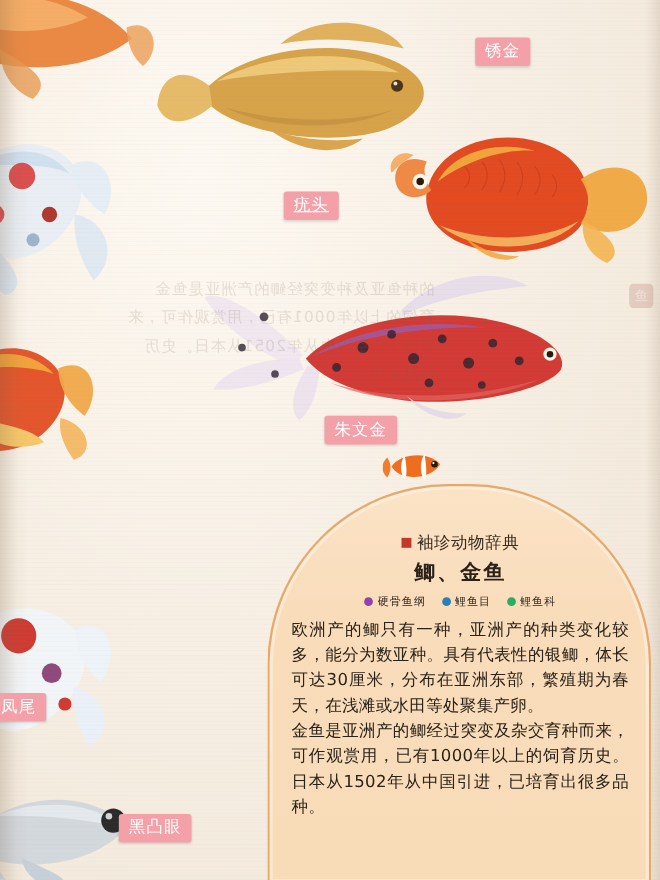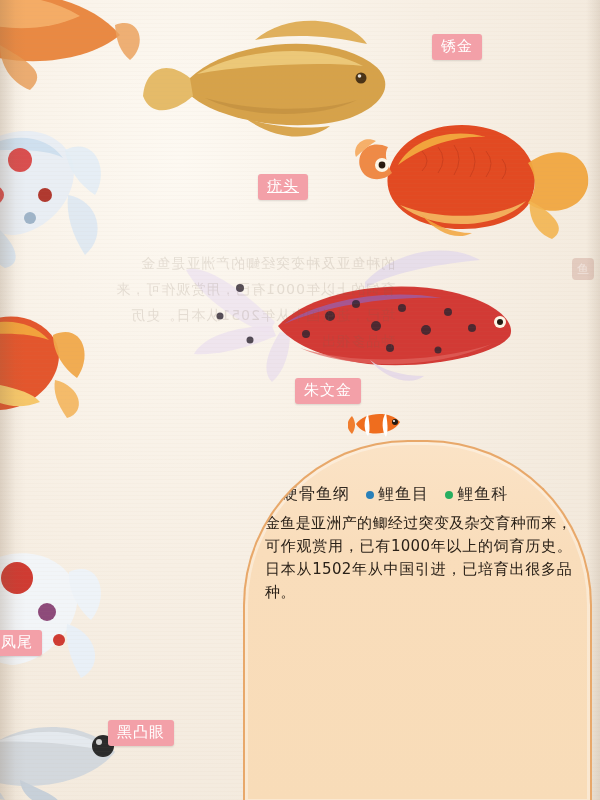--- a/index.html
+++ b/index.html
@@ -122,21 +122,22 @@
   }
   .card-heading {
     text-align: center;
     font-size: 19px;
     font-weight: bold;
     color: #2b2118;
     letter-spacing: 2px;
     margin: 2px 0 7px 0;
   }
   .taxo {
-    font-size: 16px;
+    text-align: center;
+    font-size: 10px;
     color: #2f2720;
     letter-spacing: 1px;
     margin-bottom: 7px;
   }
   .taxo .dot {
     display: inline-block;
     width: 8px; height: 8px;
     border-radius: 50%;
     margin-right: 4px;
     vertical-align: middle;
@@ -290,37 +291,42 @@
   <div class="showthrough-badge">鱼</div>
 
   <div class="paper-grain"></div>
   <div class="gutter"></div>
   <div class="page-edge-right"></div>
 
   <div class="label" style="left:432px; top:34px;">锈金</div>
   <div class="label" style="left:258px; top:174px;text-decoration:underline;">疣头</div>
   <div class="label" style="left:256px; top:378px;margin-left:39px;">朱文金</div>
   <div class="label" style="left:-8px; top:630px;">凤尾</div>
-  <div class="label" style="left:108px; top:720px;font-family:Liberation Serif, serif;">黑凸眼</div>
+  <div class="label" style="left:108px; top:740px;font-family:Liberation Serif, serif;">黑凸眼</div>
 
   <svg class="clown" viewBox="0 0 62 42">
     <path d="M8,20 C16,8 42,6 52,18 C44,32 16,34 8,20 Z" fill="#ef6d1e"></path>
     <path d="M20,10 C22,22 22,28 20,32 C16,28 15,16 20,10 Z" fill="#ffffff"></path>
     <path d="M38,9 C40,22 40,28 38,33 C34,28 33,15 38,9 Z" fill="#ffffff"></path>
     <path d="M4,12 C-2,18 -2,24 4,30 C8,24 8,18 4,12 Z" fill="#f07d2e"></path>
     <circle cx="47" cy="18" r="3" fill="#231a12"></circle>
     <circle cx="46" cy="17" r="1" fill="#fff"></circle>
   </svg>
 
   <div class="card">
     <div class="card-inner">
+      <div class="card-title">
+        <span class="sq"></span><span>袖珍动物辞典</span>
+      </div>
+      <div class="card-heading">鲫、金鱼</div>
       <div class="taxo">
         <span class="item"><span class="dot" style="background:#8e44ad"></span><span>硬骨鱼纲</span></span>
         <span class="item"><span class="dot" style="background:#2980b9"></span><span>鲤鱼目</span></span>
         <span class="item"><span class="dot" style="background:#27ae60"></span><span>鲤鱼科</span></span>
       </div>
       <div class="card-body">
+        <p>欧洲产的鲫只有一种，亚洲产的种类变化较多，能分为数亚种。具有代表性的银鲫，体长可达30厘米，分布在亚洲东部，繁殖期为春天，在浅滩或水田等处聚集产卵。</p>
         <p>金鱼是亚洲产的鲫经过突变及杂交育种而来，可作观赏用，已有1000年以上的饲育历史。日本从1502年从中国引进，已培育出很多品种。</p>
       </div>
     </div>
   </div>
 
 </div>
 
 </body></html>

